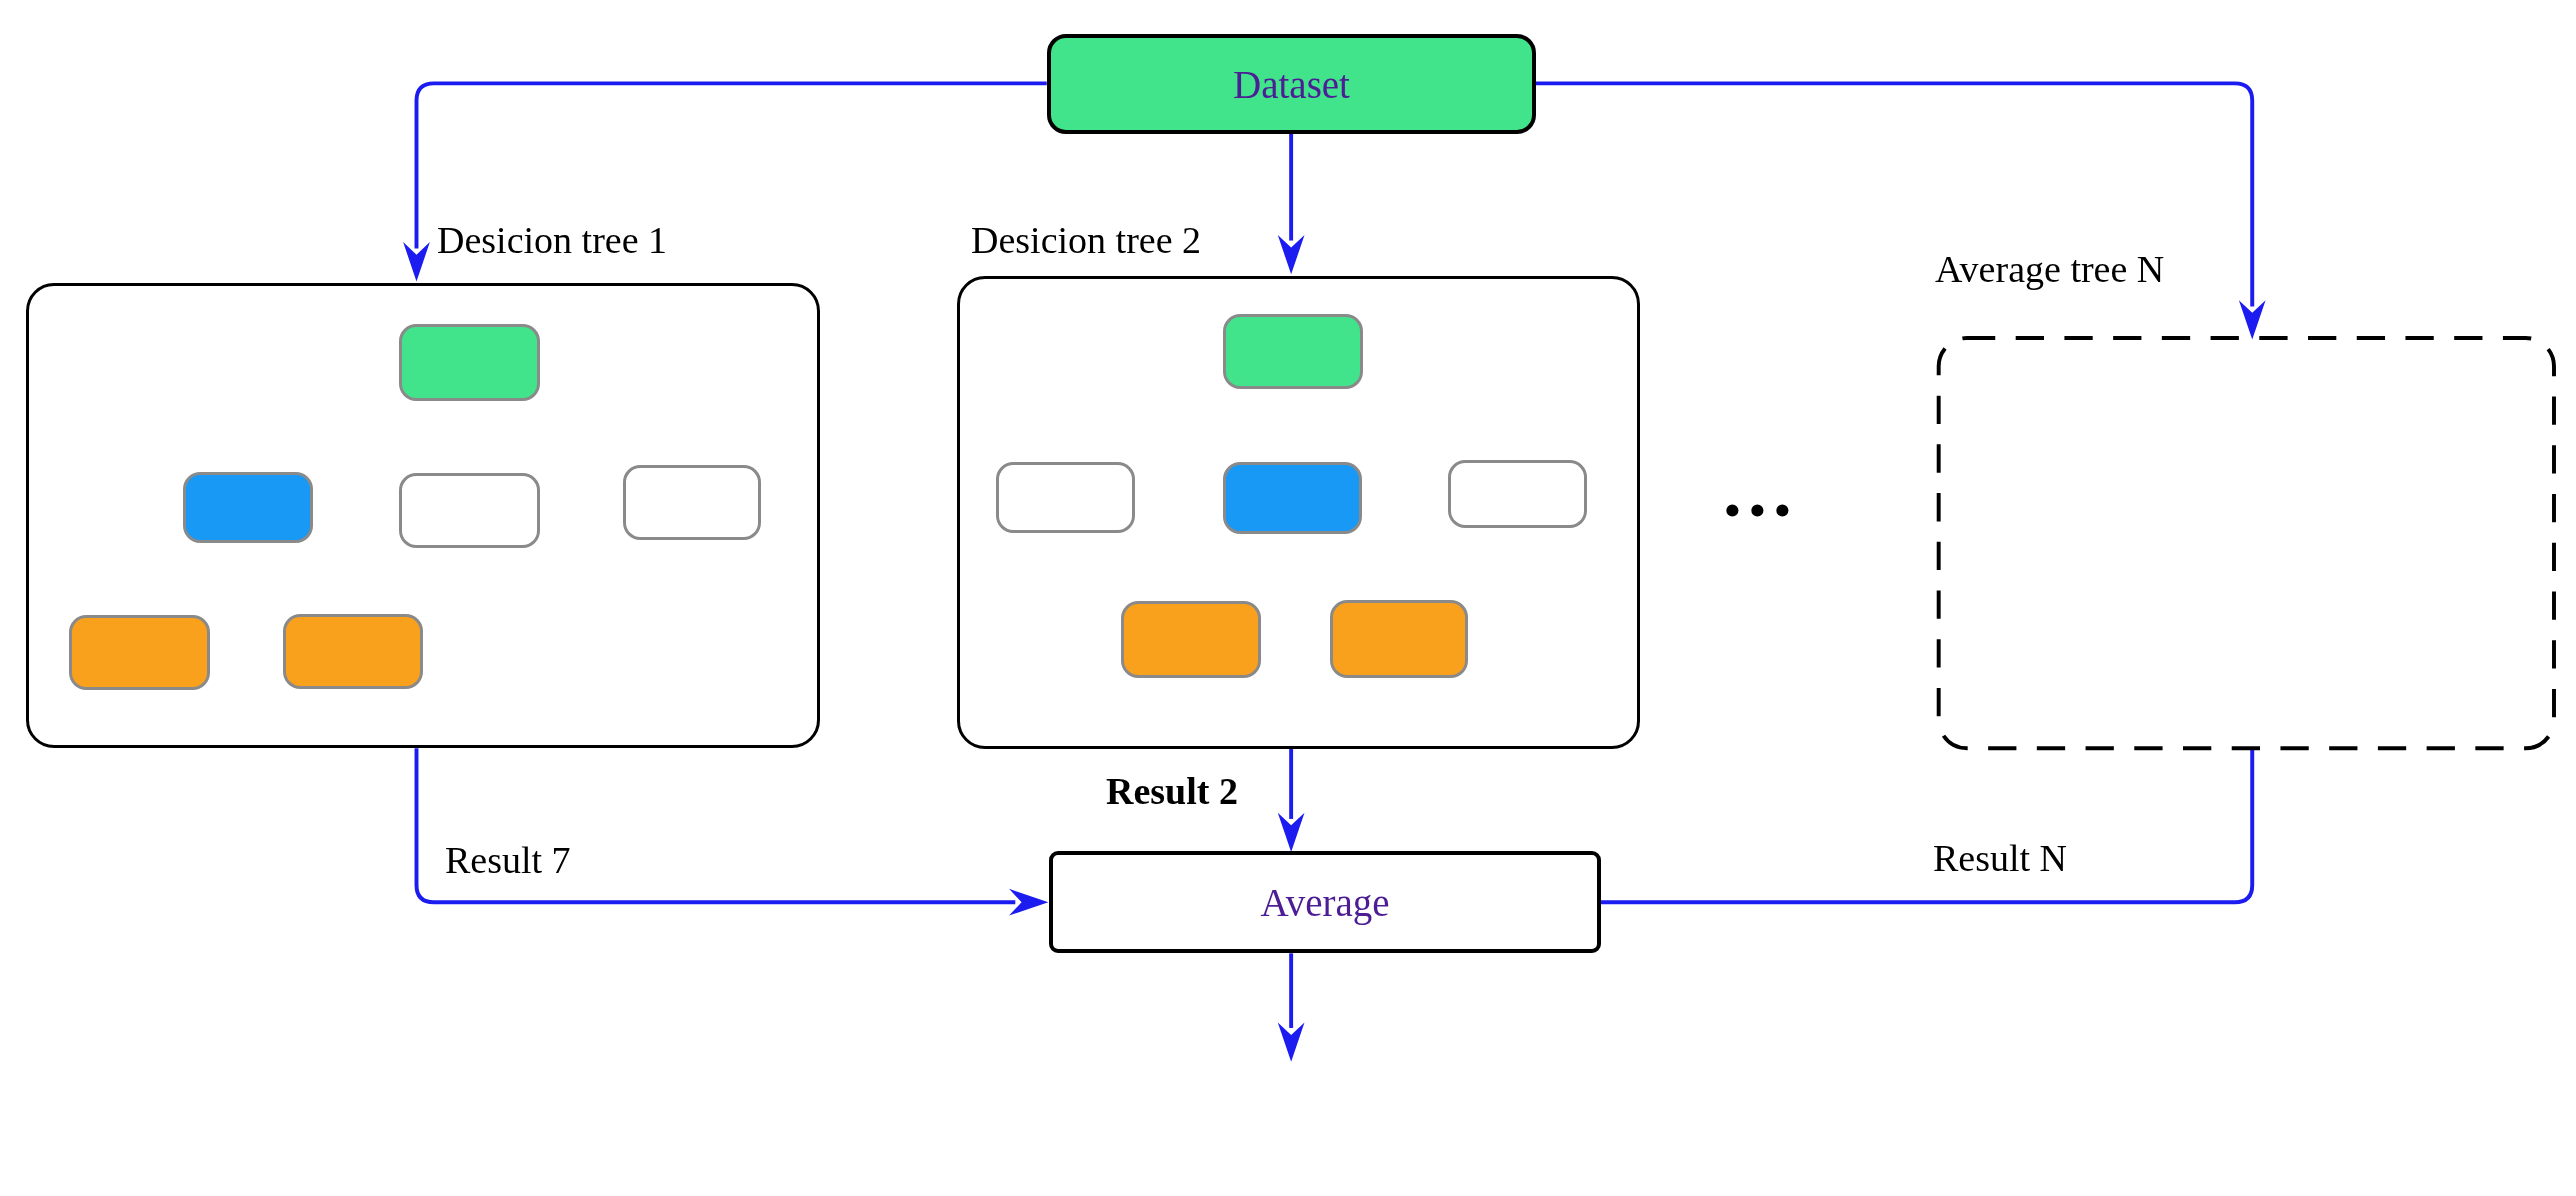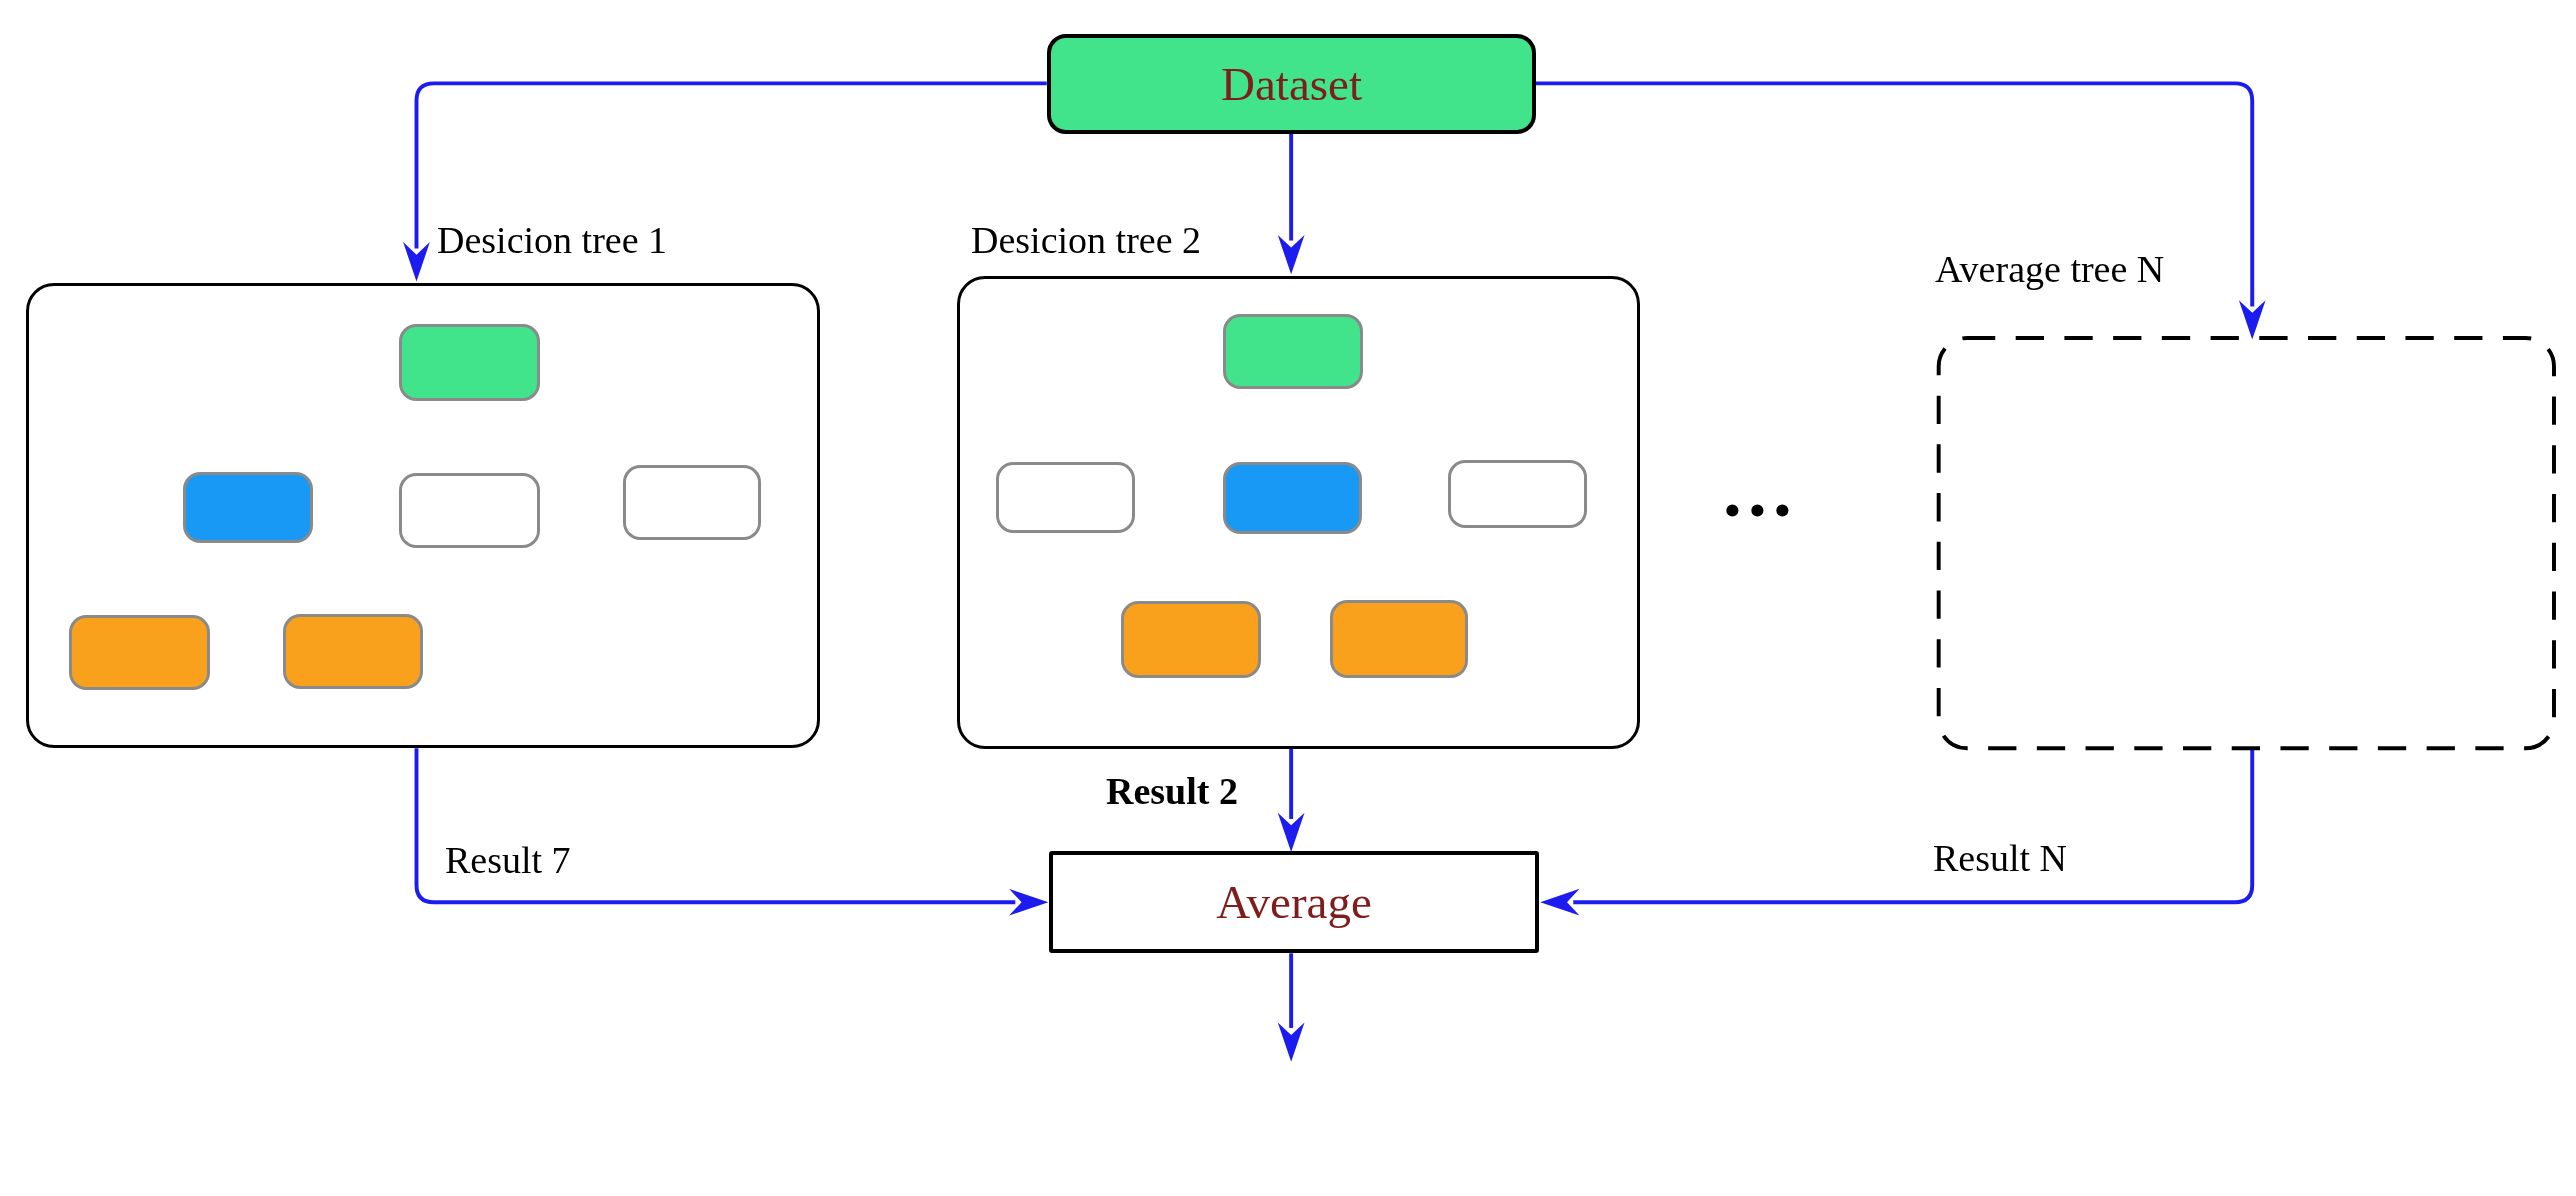--- a/index.html
+++ b/index.html
@@ -5,23 +5,23 @@
   html,body{margin:0;padding:0;background:#ffffff;}
   .canvas{
     position:relative;
     width:2576px;height:1197px;
     background:#ffffff;
     font-family:"Liberation Serif","DejaVu Serif",serif;
     overflow:hidden;
   }
   .canvas svg{position:absolute;left:0;top:0;}
   .box{position:absolute;box-sizing:border-box;display:flex;align-items:center;justify-content:center;}
-  .big-label{font-size:47px;color:#7f1d1d;}
+  .big-label{font-size:39px;color:#4c1d95;}
   .dataset{left:1047px;top:34px;width:489px;height:100px;background:var(--green);border:4.7px solid #000;border-radius:19px;}
-  .average{left:1049px;top:851px;width:490px;height:102px;background:#fff;border:4.7px solid #000;border-radius:3px;}
+  .average{left:1049px;top:851px;width:552px;height:102px;background:#fff;border:4.7px solid #000;border-radius:9px;}
   .result{left:1044px;top:1062px;width:498px;height:108px;background:var(--orange);border:4.7px solid #000;border-radius:20.4px;}
   .treebox{border:3.9px solid #000;border-radius:28px;background:#fff;}
   .tree1{left:26px;top:283px;width:794px;height:465px;}
   .tree2{left:957px;top:276px;width:683px;height:473px;}
   .node{position:absolute;box-sizing:border-box;border:3.9px solid var(--grayborder);border-radius:17.3px;background:#fff;}
   .node.green{background:var(--green);}
   .node.blue{background:var(--azure);}
   .node.orange{background:var(--orange);}
   .lbl{position:absolute;font-size:38px;color:#000;white-space:nowrap;}
   .dots{position:absolute;left:1723px;top:448px;font-size:75px;font-weight:bold;letter-spacing:6.3px;color:#000;}

